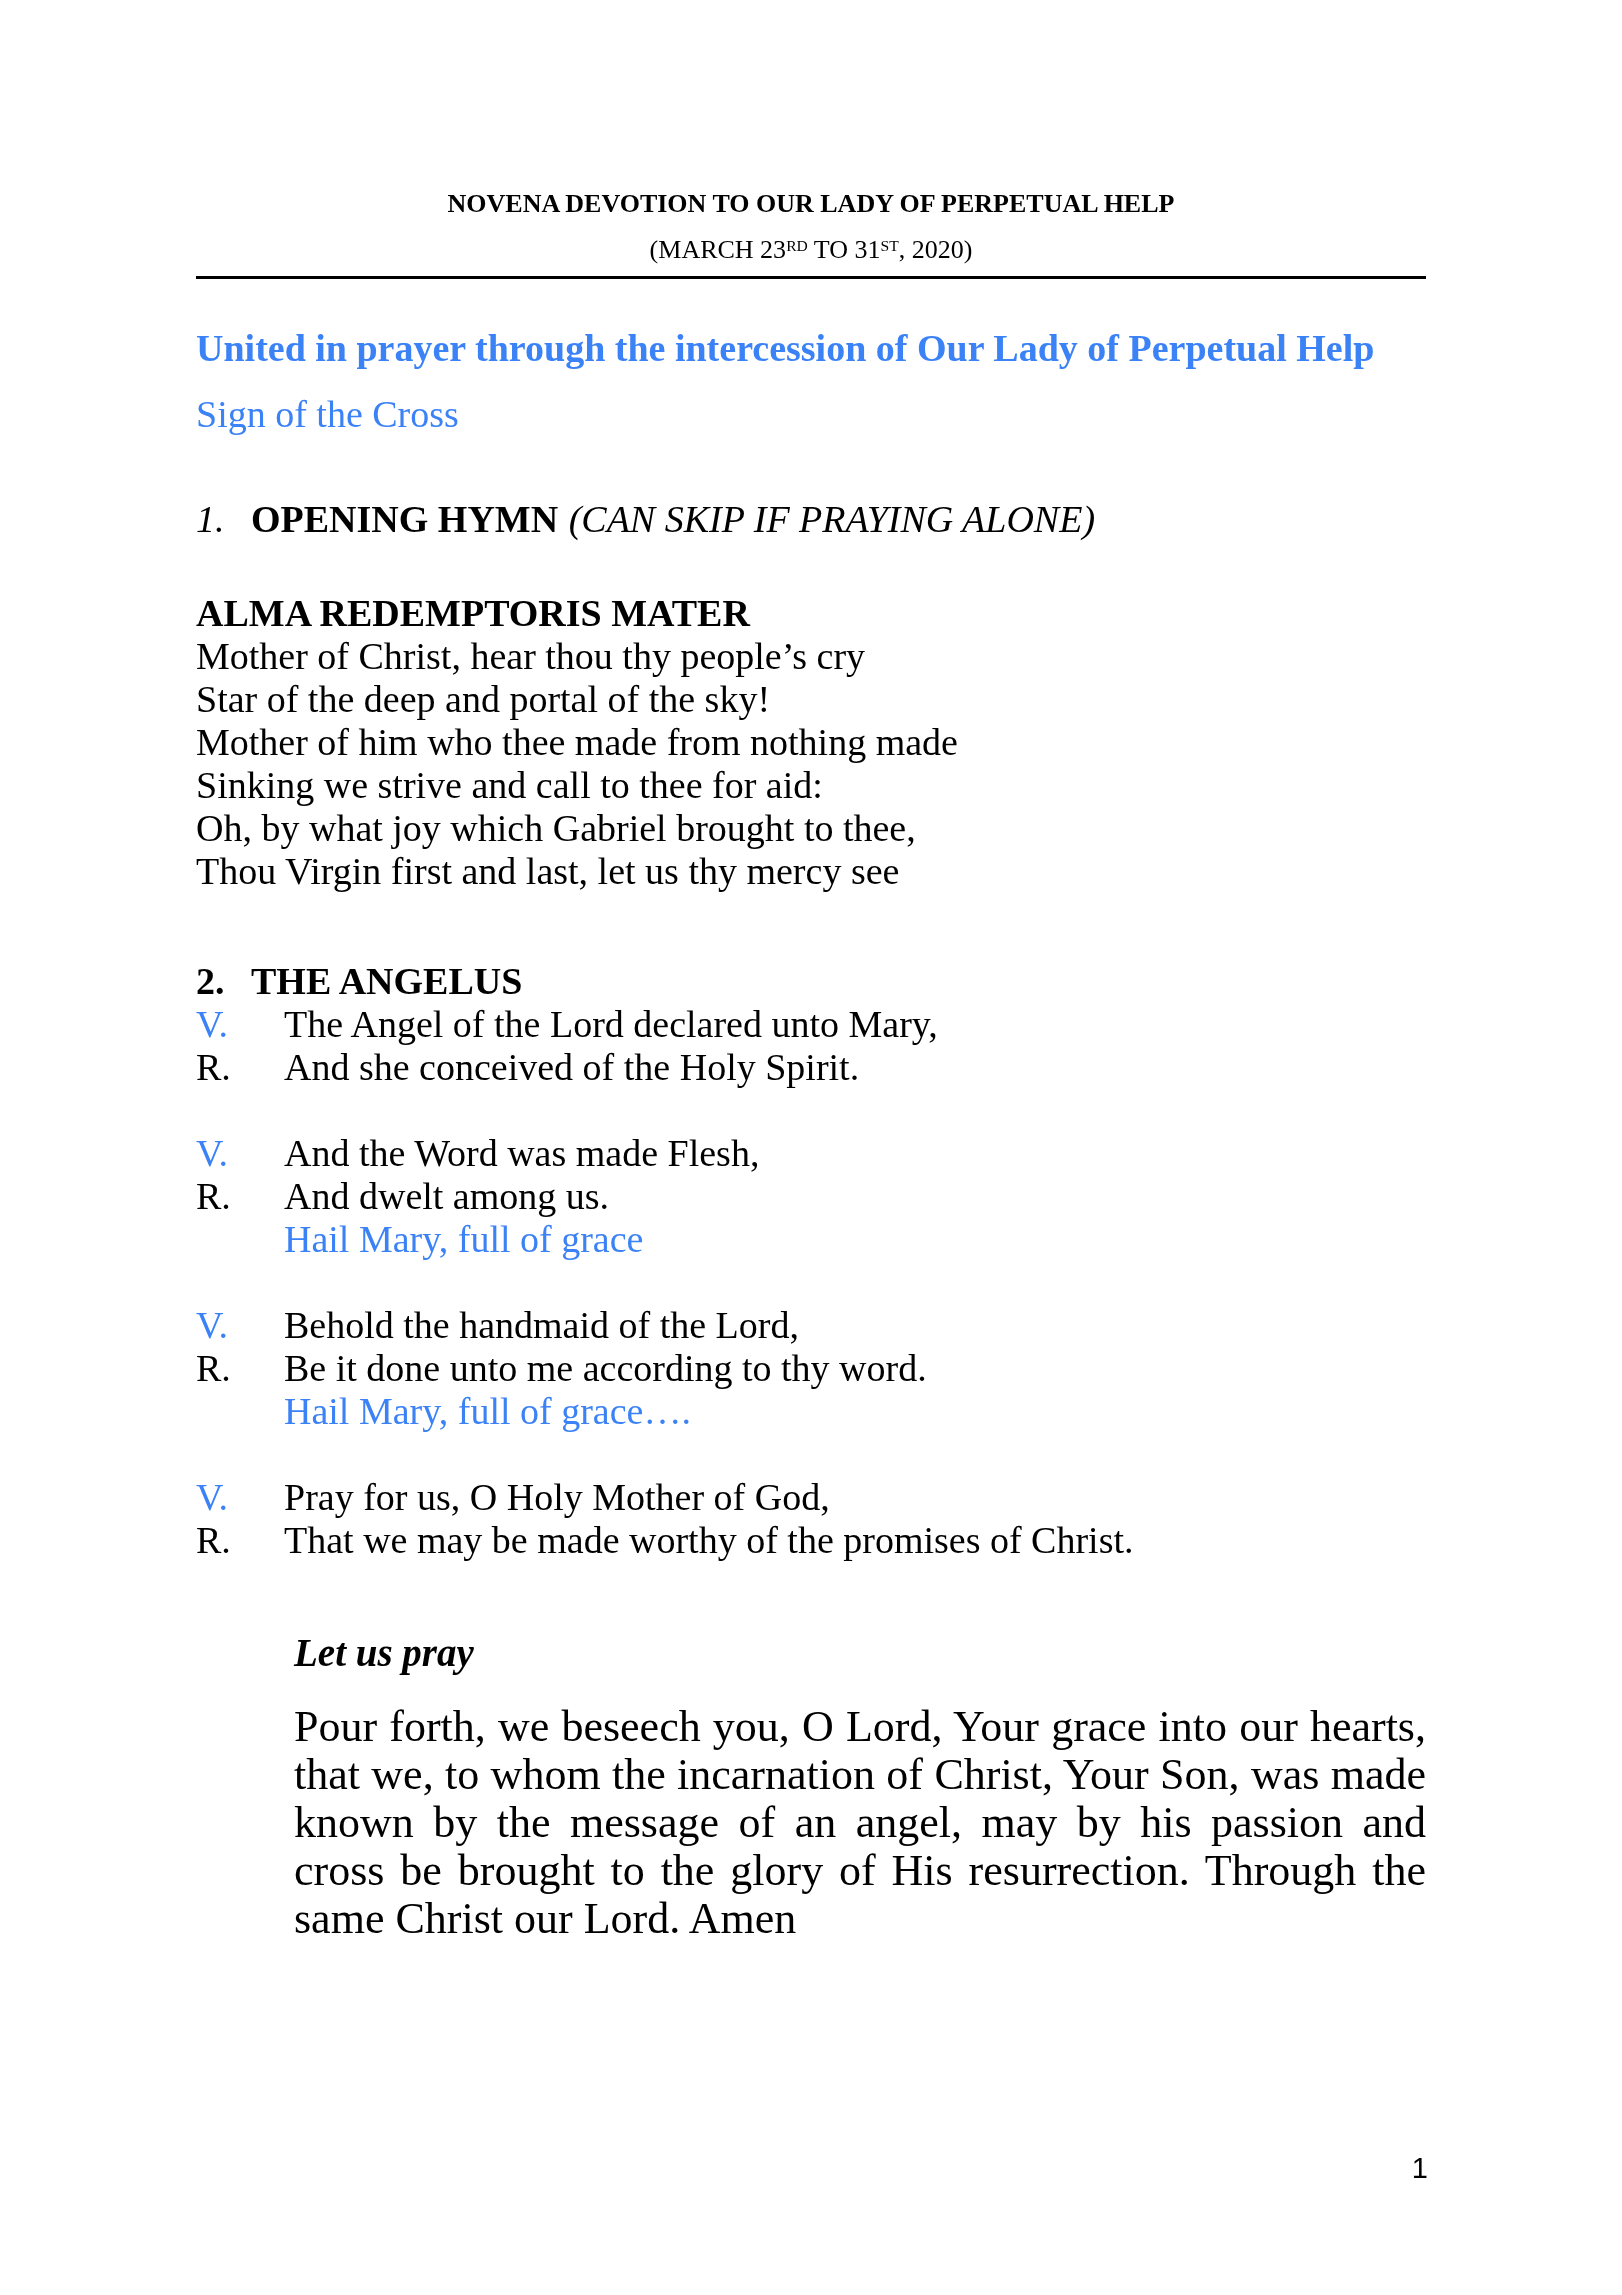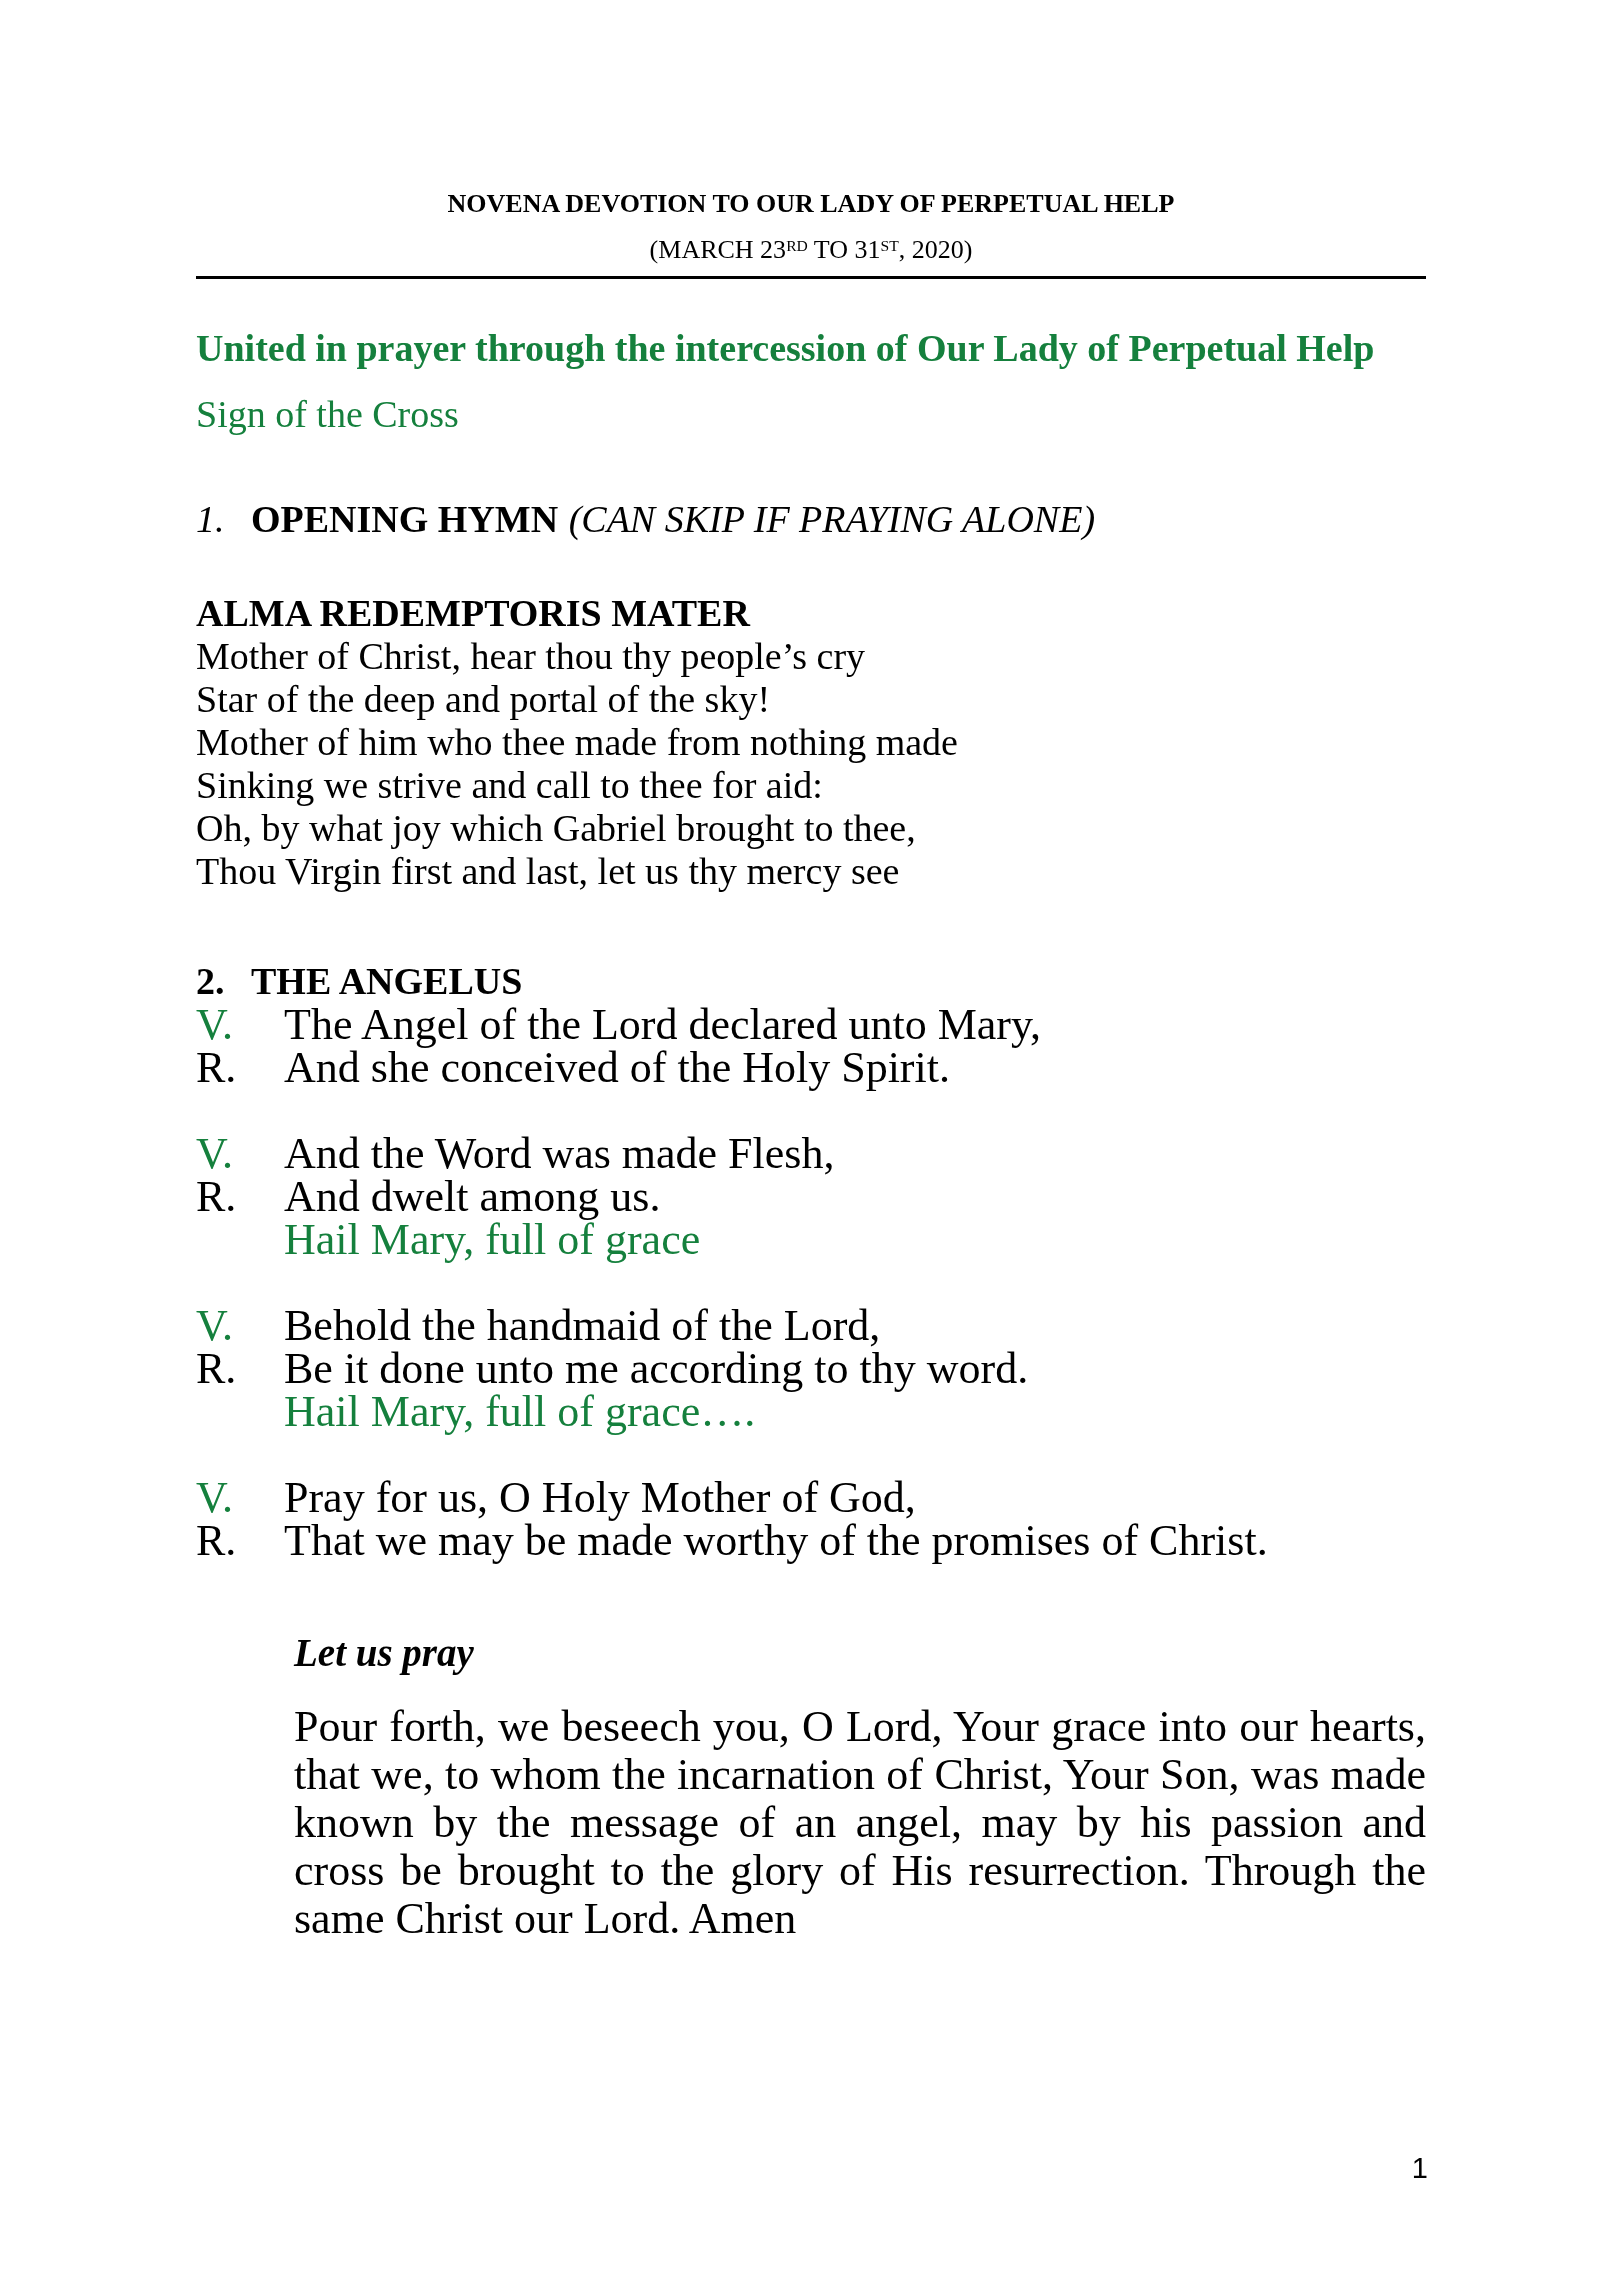--- a/index.html
+++ b/index.html
@@ -37,21 +37,21 @@
     margin-top: 48px;
     font-weight: bold;
     font-size: 38px;
     line-height: 43px;
   }
   .sign-line {
     margin-top: 23px;
     font-size: 38px;
     line-height: 43px;
   }
-  .red { color: #15803d; }
+  .red { color: #3b82f6; }
   
   .item-line { font-size: 38px; line-height: 43px; }
   .item-opening { margin-top: 62px; }
   .item-num {
     display: inline-block;
     width: 55px;
   }
   .num-italic { font-style: italic; }
   .num-bold   { font-weight: bold; }
   .item-head  { font-weight: bold; }
@@ -60,21 +60,21 @@
   .hymn-block {
     margin-top: 51px;
     font-size: 38px;
     line-height: 43px;
   }
   .hymn-title { font-weight: bold; }
   
   .angelus-heading { margin-top: 67px; }
   .vr-group {
     margin-top: 43px;
-    font-size: 44px;
+    font-size: 38px;
     line-height: 43px;
   }
   .vr-group.first { margin-top: 0; }
   .vr-row { white-space: nowrap; }
   .vr-label {
     display: inline-block;
     width: 88px;
   }
   .hail-line { padding-left: 88px; }
   

